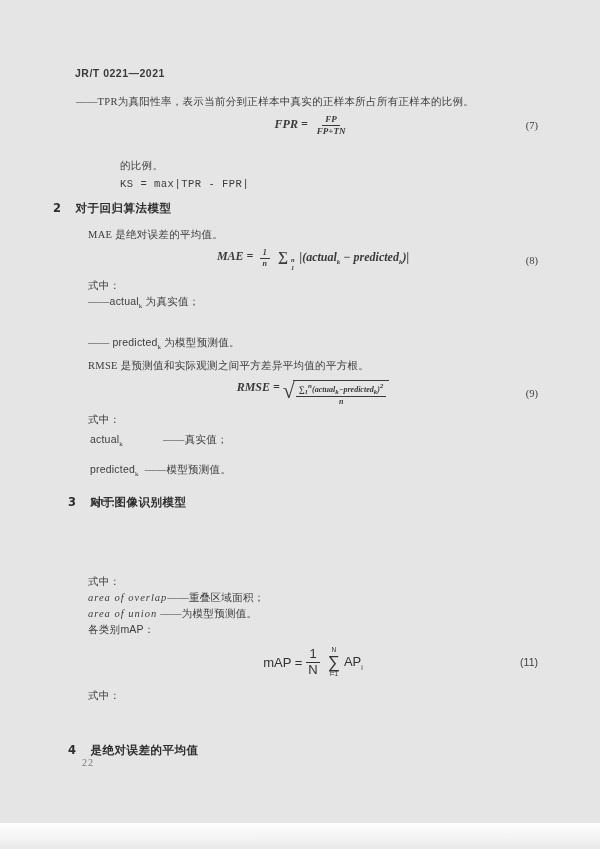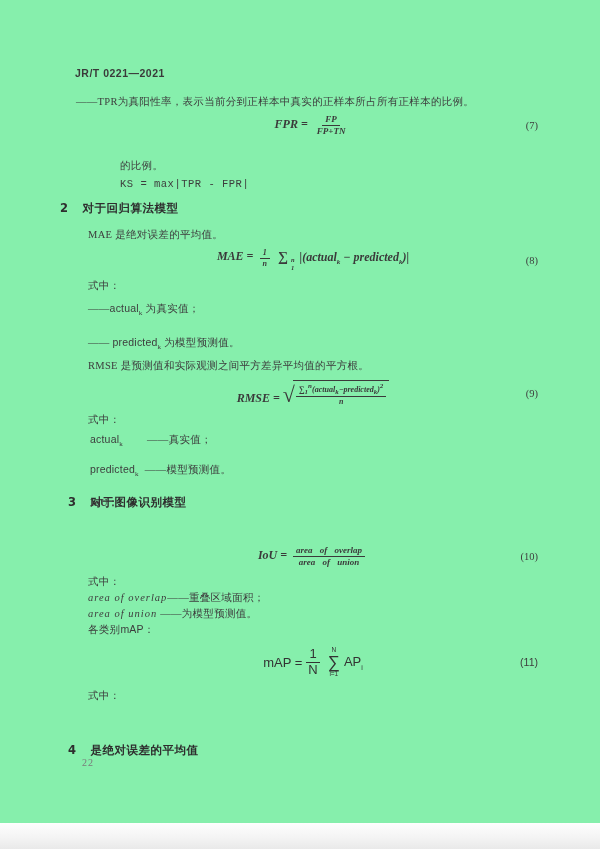--- a/index.html
+++ b/index.html
@@ -4,21 +4,21 @@
 <style>
   html,body{margin:0;padding:0;}
   body{
     width:600px;height:849px;
     background:#ffffff;
     font-family:"Liberation Serif","DejaVu Serif",serif;
     color:#3d3d3d;
     overflow:hidden;
   }
   .page{
-    position:relative;width:600px;height:849px;background:#86efac;overflow:hidden;
+    position:relative;width:600px;height:849px;background:#e5e5e5;overflow:hidden;
   }
   .page-edge{
     position:absolute;left:0;right:0;bottom:0;height:26px;
     background:linear-gradient(180deg,#fefefe 0%,#f4f4f4 55%,#e9e9e9 100%);
   }
   .line{
     position:absolute;
     font-size:10.5px;
     letter-spacing:0.3px;
     white-space:nowrap;
@@ -78,21 +78,21 @@
   }
   .eq-sans .frac{line-height:1.1;}
   .eq-sans .frac .fn{border-bottom:1px solid #333;}
   .bigsum{
     display:inline-flex;flex-direction:column;align-items:center;
     line-height:1;margin:0 4px;
   }
   .bigsum .lim{font-size:6.5px;}
   .bigsum .s{font-size:17px;}
   .footer-num{font-size:10px;color:#7a7a7a;letter-spacing:1px;}
-  .gap-l{margin-left:24px;}
+  .gap-l{margin-left:40px;}
   .gap-s{margin-left:6px;}
 </style>
 </head>
 <body>
 
 <div class="page">
 
   <div class="line doc-code" style="left:75px;top:66px;">JR/T 0221—2021</div>
 
   <div class="line" style="left:76px;top:94px;">——TPR为真阳性率，表示当前分到正样本中真实的正样本所占所有正样本的比例。</div>
@@ -105,21 +105,21 @@
         <span class="fd">FP+TN</span>
       </span>
     </span>
     <span class="eqlabel">(7)</span>
   </div>
 
   <div class="line" style="left:120px;top:158px;">的比例。</div>
 
   <div class="line mono" style="left:120px;top:177px;">KS = max|TPR - FPR|</div>
 
-  <div class="line sec" style="left:60px;top:201px;">
+  <div class="line sec" style="left:53px;top:201px;">
     <span class="sec-num">2</span><span>对于回归算法模型</span>
   </div>
 
   <div class="line" style="left:88px;top:227px;">MAE 是绝对误差的平均值。</div>
 
   <div class="eqrow" style="top:246px;height:28px;">
     <span>
       <span>MAE =</span>
       <span class="frac f-xs">
         <span class="fn">1</span>
@@ -130,32 +130,32 @@
         <span>n</span>
         <span>1</span>
       </span>
       <span><span>|(actual</span><sub>k</sub><span> − predicted</span><sub>k</sub><span>)|</span></span>
     </span>
     <span class="eqlabel">(8)</span>
   </div>
 
   <div class="line" style="left:88px;top:278px;">式中：</div>
 
-  <div class="line" style="left:88px;top:301px;text-align:right;">
+  <div class="line" style="left:88px;top:294px;text-align:right;">
     <span>——</span><span class="term">actual</span><sub>k</sub><span> 为真实值；</span>
   </div>
 
   <div class="line" style="left:88px;top:335px;">
     <span>—— </span><span class="term">predicted</span><sub>k</sub><span> 为模型预测值。</span>
   </div>
 
   <div class="line" style="left:88px;top:358px;">RMSE 是预测值和实际观测之间平方差异平均值的平方根。</div>
 
   <div class="eqrow" style="top:374px;height:38px;">
-    <span style="display:inline-flex;align-items:flex-end;">
+    <span style="display:inline-flex;align-items:flex-start;">
       <span>RMSE =</span>
       <span class="rad">√</span>
       <span class="radicand">
         <span class="frac f-xs">
           <span class="fn"><span>∑</span><sub>1</sub><sup>n</sup><span>(actual</span><sub>k</sub><span>−predicted</span><sub>k</sub><span>)</span><sup>2</sup></span>
           <span class="fd">n</span>
         </span>
       </span>
     </span>
     <span class="eqlabel">(9)</span>
@@ -170,30 +170,20 @@
   <div class="line" style="left:90px;top:462px;">
     <span class="term">predicted</span><sub>k</sub><span class="gap-s">——模型预测值。</span>
   </div>
 
   <div class="line sec" style="left:68px;top:495px;">
     <span class="sec-num">3</span><span>对于图像识别模型</span>
   </div>
 
   <div class="line" style="left:90px;top:495px;font-weight:bold;">IoU：</div>
 
-  <div class="eqrow" style="top:538px;height:36px;">
-    <span>
-      <span>IoU =</span>
-      <span class="frac f-sm" style="word-spacing:5px;">
-        <span class="fn">area of overlap</span>
-        <span class="fd">area of union</span>
-      </span>
-    </span>
-    <span class="eqlabel">(10)</span>
-  </div>
 
   <div class="line" style="left:88px;top:574px;">式中：</div>
 
   <div class="line" style="left:88px;top:590px;">
     <span class="ital">area of overlap</span><span>——重叠区域面积；</span>
   </div>
 
   <div class="line" style="left:88px;top:606px;">
     <span class="ital">area of union</span><span> ——为模型预测值。</span>
   </div>

